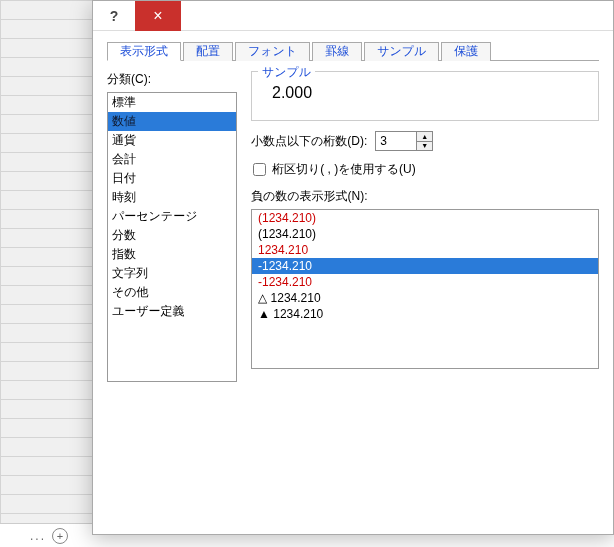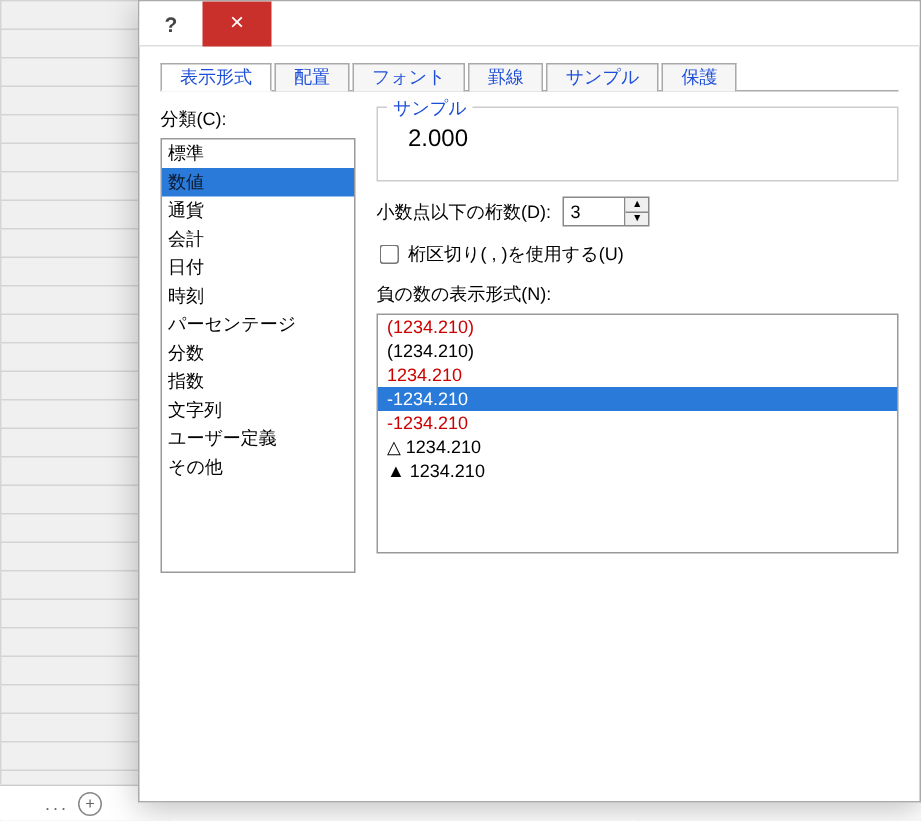--- a/index.html
+++ b/index.html
@@ -454,22 +454,22 @@
             <div class="item">標準</div>
             <div class="item sel">数値</div>
             <div class="item">通貨</div>
             <div class="item">会計</div>
             <div class="item">日付</div>
             <div class="item">時刻</div>
             <div class="item">パーセンテージ</div>
             <div class="item">分数</div>
             <div class="item">指数</div>
             <div class="item">文字列</div>
+            <div class="item">その他</div>
             <div class="item">ユーザー定義</div>
-            <div class="item">その他</div>
           </div>
       </div>
 
       <div class="col-right">
         <div class="sample-box">
           <span class="legend">サンプル</span>
           <div class="sample-val">2.000</div>
         </div>
 
         <div class="row">

